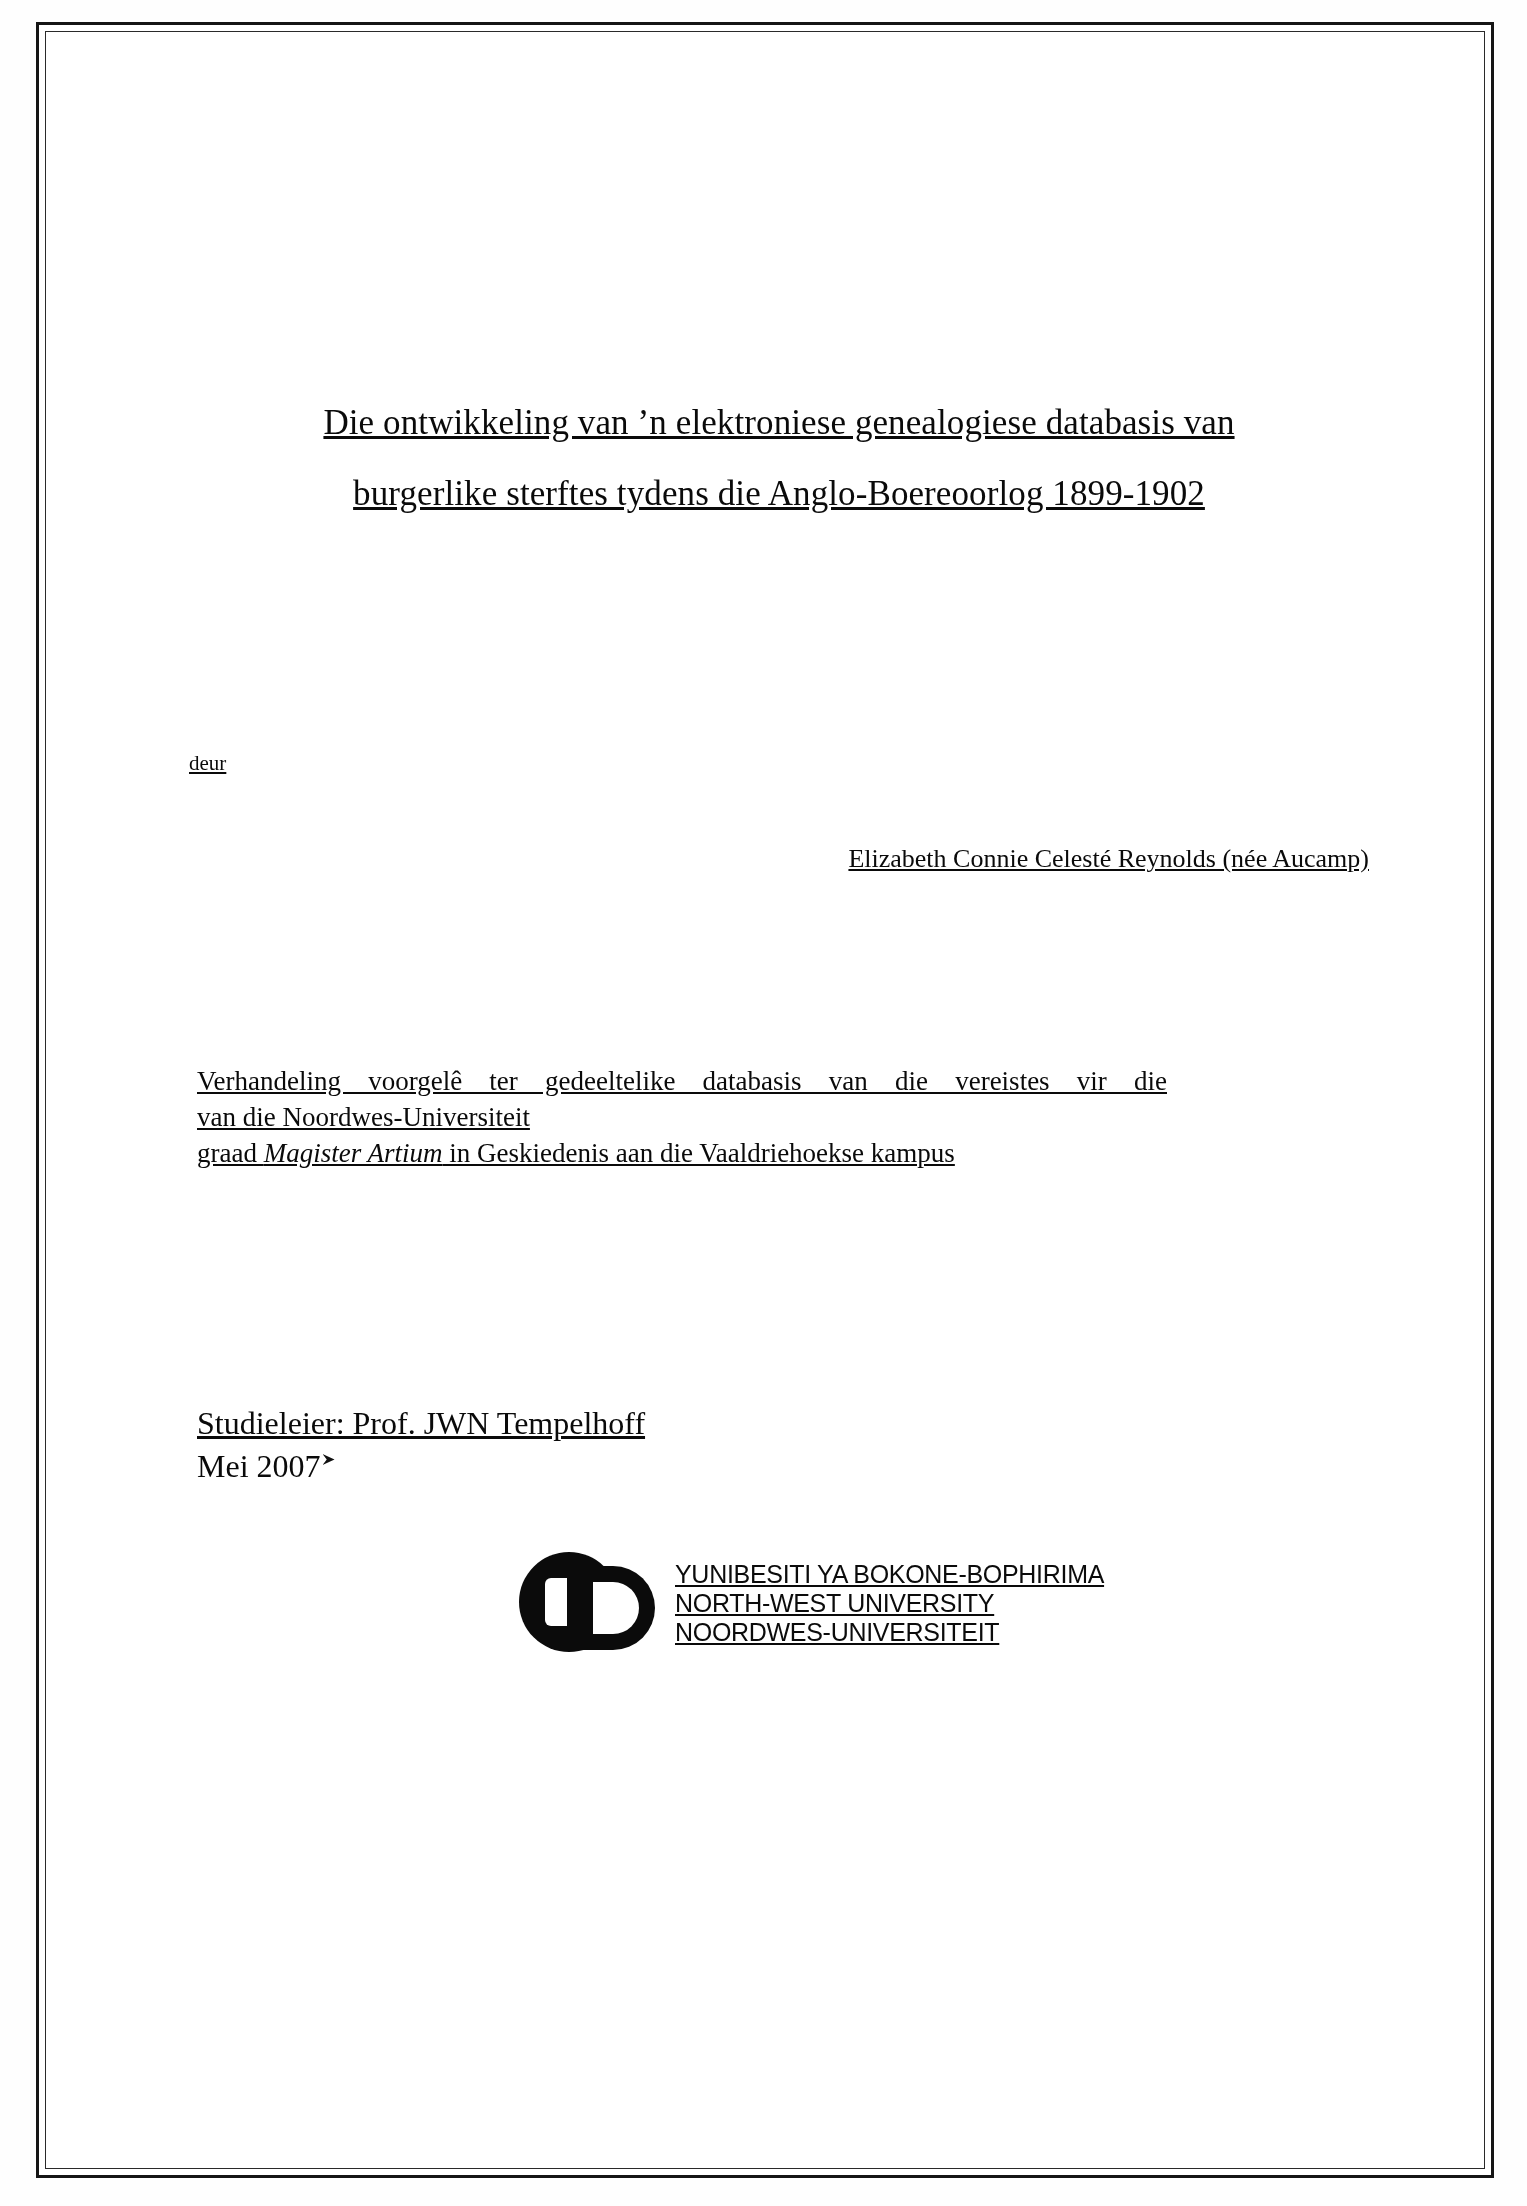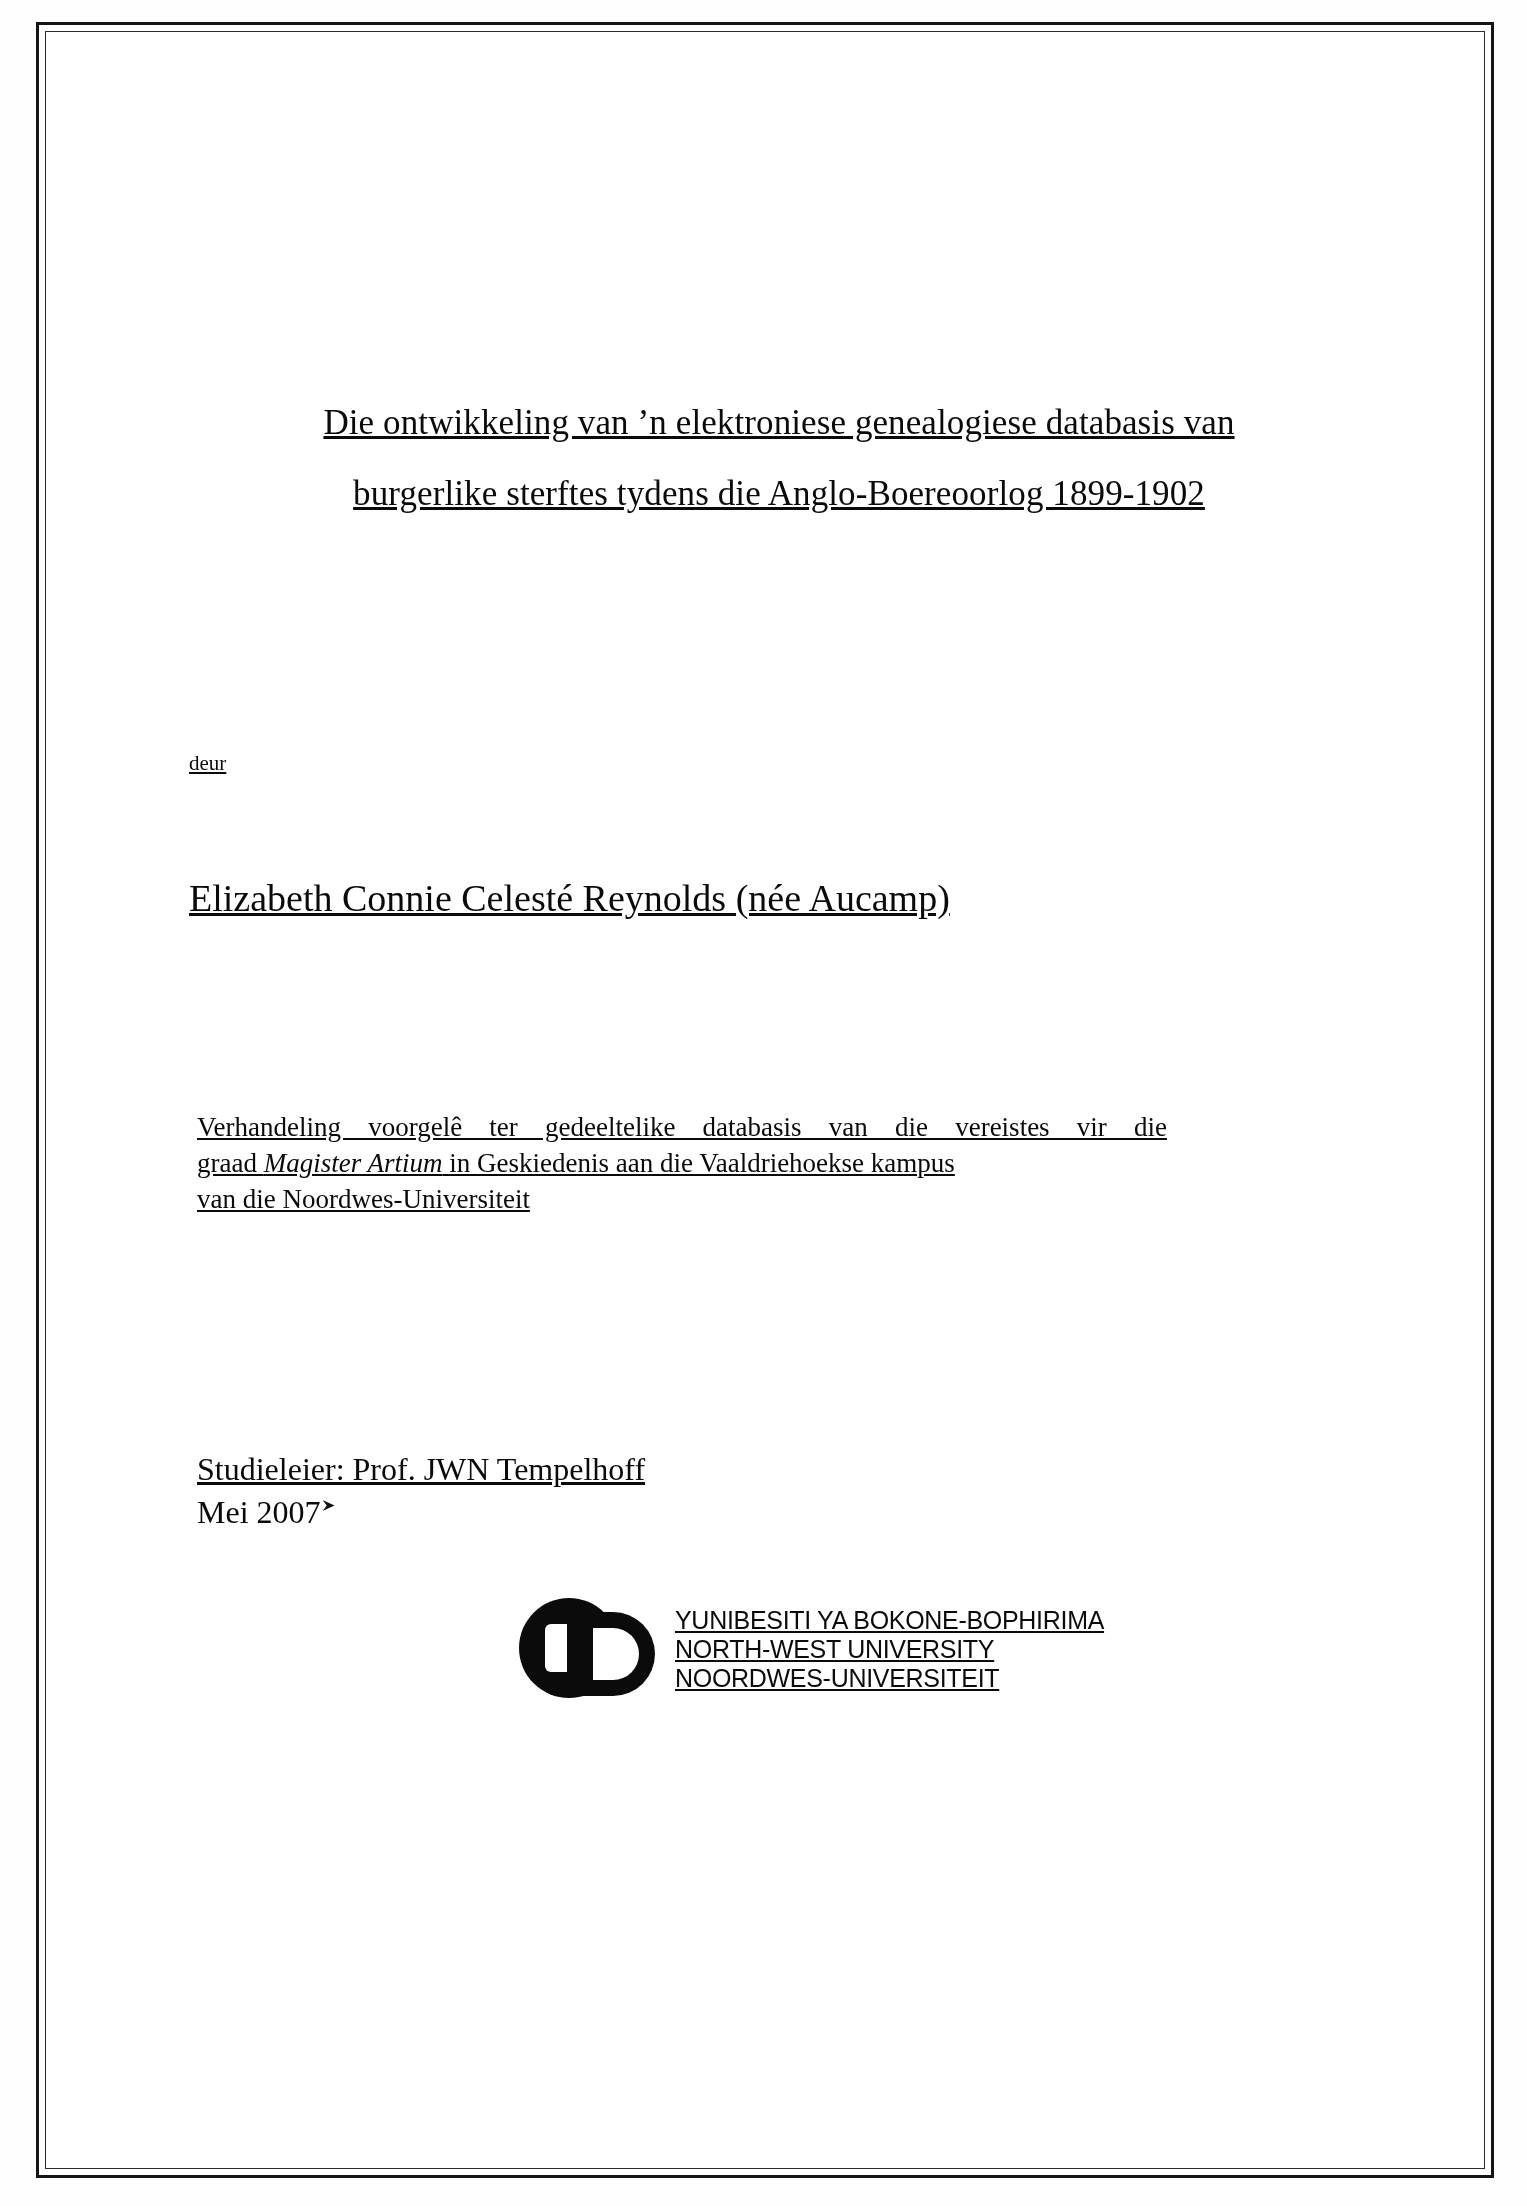--- a/index.html
+++ b/index.html
@@ -63,23 +63,23 @@
   }
   .title-line.first { margin-bottom: 36px; }
 
   .deur {
     text-align: left;
     font-size: 21px;
     margin-top: 240px;
   }
 
   .author {
-    text-align: left;
-    font-size: 38px;
-    margin-top: 100px;
+    text-align: right;
+    font-size: 26px;
+    margin-top: 68px;
   }
 
   .statement {
     margin-top: 190px;
     font-size: 27px;
     line-height: 1.33;
     width: 970px;
     margin-left: 8px;
   }
   .statement .just {
@@ -192,22 +192,22 @@
         <div class="title-line first">Die ontwikkeling van ’n elektroniese genealogiese databasis van</div>
         <div class="title-line">burgerlike sterftes tydens die Anglo-Boereoorlog 1899-1902</div>
       </div>
 
       <div class="deur">deur</div>
 
       <div class="author">Elizabeth Connie Celesté Reynolds (née Aucamp)</div>
 
       <div class="statement">
         <div class="just">Verhandeling voorgelê ter gedeeltelike databasis van die vereistes vir die</div>
+        <div class="j2">van die Noordwes-Universiteit</div>
         <div class="j2"><span>graad </span><i>Magister Artium</i><span> in Geskiedenis aan die Vaaldriehoekse kampus</span></div>
-        <div class="j2">van die Noordwes-Universiteit</div>
       </div>
 
       <div class="supervisor-block">
         <div>Studieleier: Prof. JWN Tempelhoff</div>
         <div class="date-line">Mei 2007</div>
       </div>
 
       <div class="logo-row">
         <div class="logo-mark">
           <div class="c-shape"></div>

